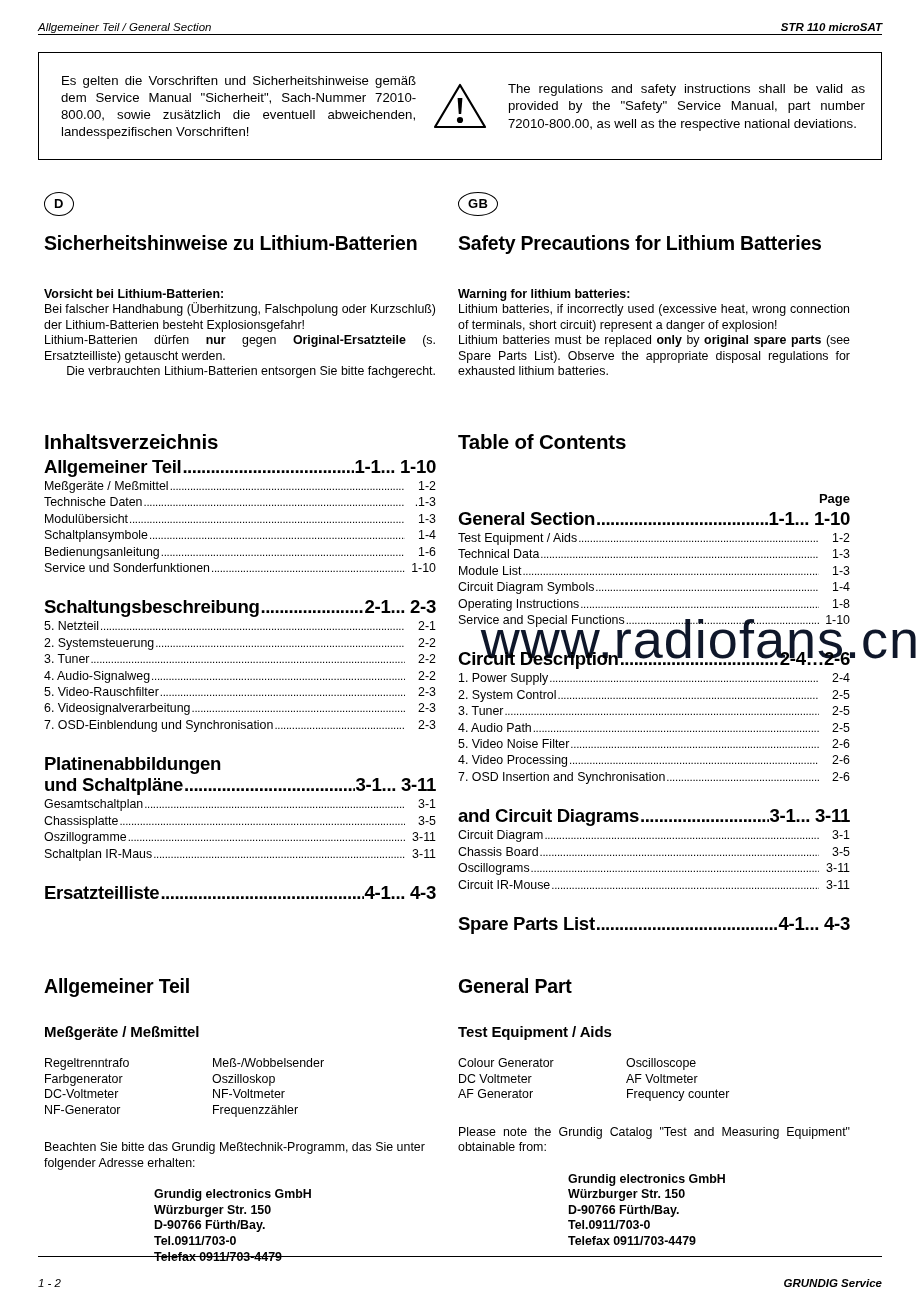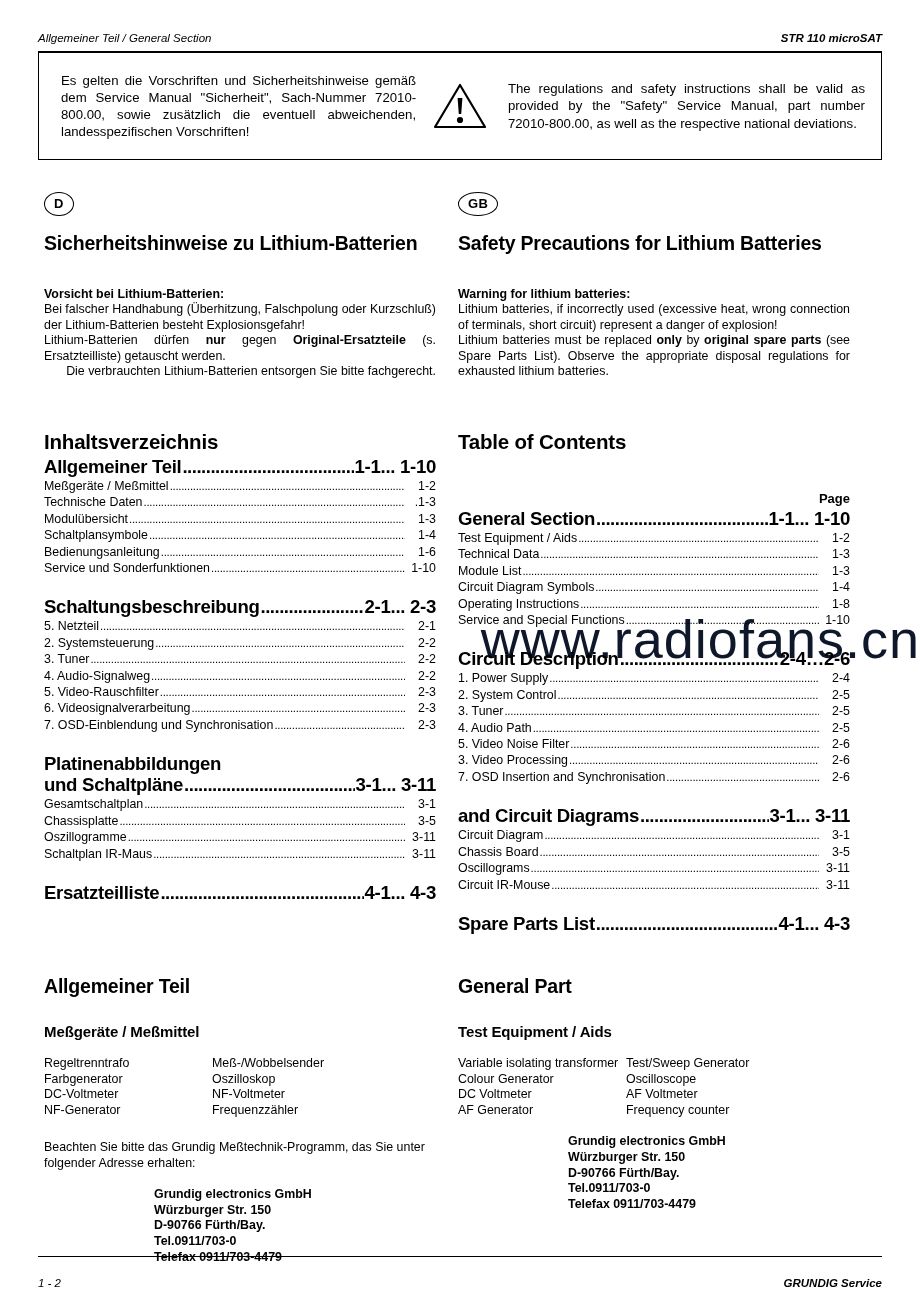--- a/index.html
+++ b/index.html
@@ -44,28 +44,28 @@
 
   .content-layer {
     position: relative;
     z-index: 2;
   }
 
   
   .doc-header {
     position: absolute;
     left: 38px;
-    top: 32px;
+    top: 21px;
     width: 844px;
     display: flex;
     justify-content: space-between;
     align-items: flex-end;
     font-style: italic;
     font-size: 11.5px;
-    padding-bottom: 7px;
+    padding-bottom: 1px;
     border-bottom: 1.2px solid #000;
   }
   .doc-header .right { font-weight: bold; }
 
   
   .warning-box {
     position: absolute;
     left: 38px;
     top: 52px;
     width: 844px;
@@ -503,21 +503,21 @@
                 <span class="lbl">4. Audio Path</span>
                 <span class="dots">........................................................................................................................................................</span>
                 <span class="pg">2-5</span>
               </div>
               <div class="toc-item">
                 <span class="lbl">5. Video Noise Filter</span>
                 <span class="dots">........................................................................................................................................................</span>
                 <span class="pg">2-6</span>
               </div>
               <div class="toc-item">
-                <span class="lbl">3. Video Processing</span>
+                <span class="lbl">4. Video Processing</span>
                 <span class="dots">........................................................................................................................................................</span>
                 <span class="pg">2-6</span>
               </div>
               <div class="toc-item">
                 <span class="lbl">7. OSD Insertion and Synchronisation</span>
                 <span class="dots">........................................................................................................................................................</span>
                 <span class="pg">2-6</span>
               </div>
             </div>
             <div style="margin-top: 20px;">
@@ -555,36 +555,33 @@
               </div>
             </div>
           </div>
       </div>
 
       <div style="position:absolute; top:975px; left:0; width:392px;">
         <div class="part-title">General Part</div>
         <div class="sub-title" style="margin-top:25px;">Test Equipment / Aids</div>
         <div id="equip-gb" style="margin-top:16px;">
             <div class="equip-table">
-              <div class="c1">Variable isolating transformer</div>
-              <div class="c2">Test/Sweep Generator</div>
-            </div>
-            <div class="equip-table">
               <div class="c1">Colour Generator</div>
               <div class="c2">Oscilloscope</div>
             </div>
             <div class="equip-table">
               <div class="c1">DC Voltmeter</div>
               <div class="c2">AF Voltmeter</div>
             </div>
             <div class="equip-table">
               <div class="c1">AF Generator</div>
               <div class="c2">Frequency counter</div>
             </div>
           </div>
+        <div class="body-text" style="margin-top:22px;">Please note the Grundig Catalog "Test and Measuring Equipment" obtainable from:</div>
         <div class="addr" id="addr-gb" style="margin-top:16px;">
             <div>Grundig electronics GmbH</div>
             <div>Würzburger Str. 150</div>
             <div>D-90766 Fürth/Bay.</div>
             <div>Tel.0911/703-0</div>
             <div>Telefax 0911/703-4479</div>
           </div>
       </div>
 
     </div>

